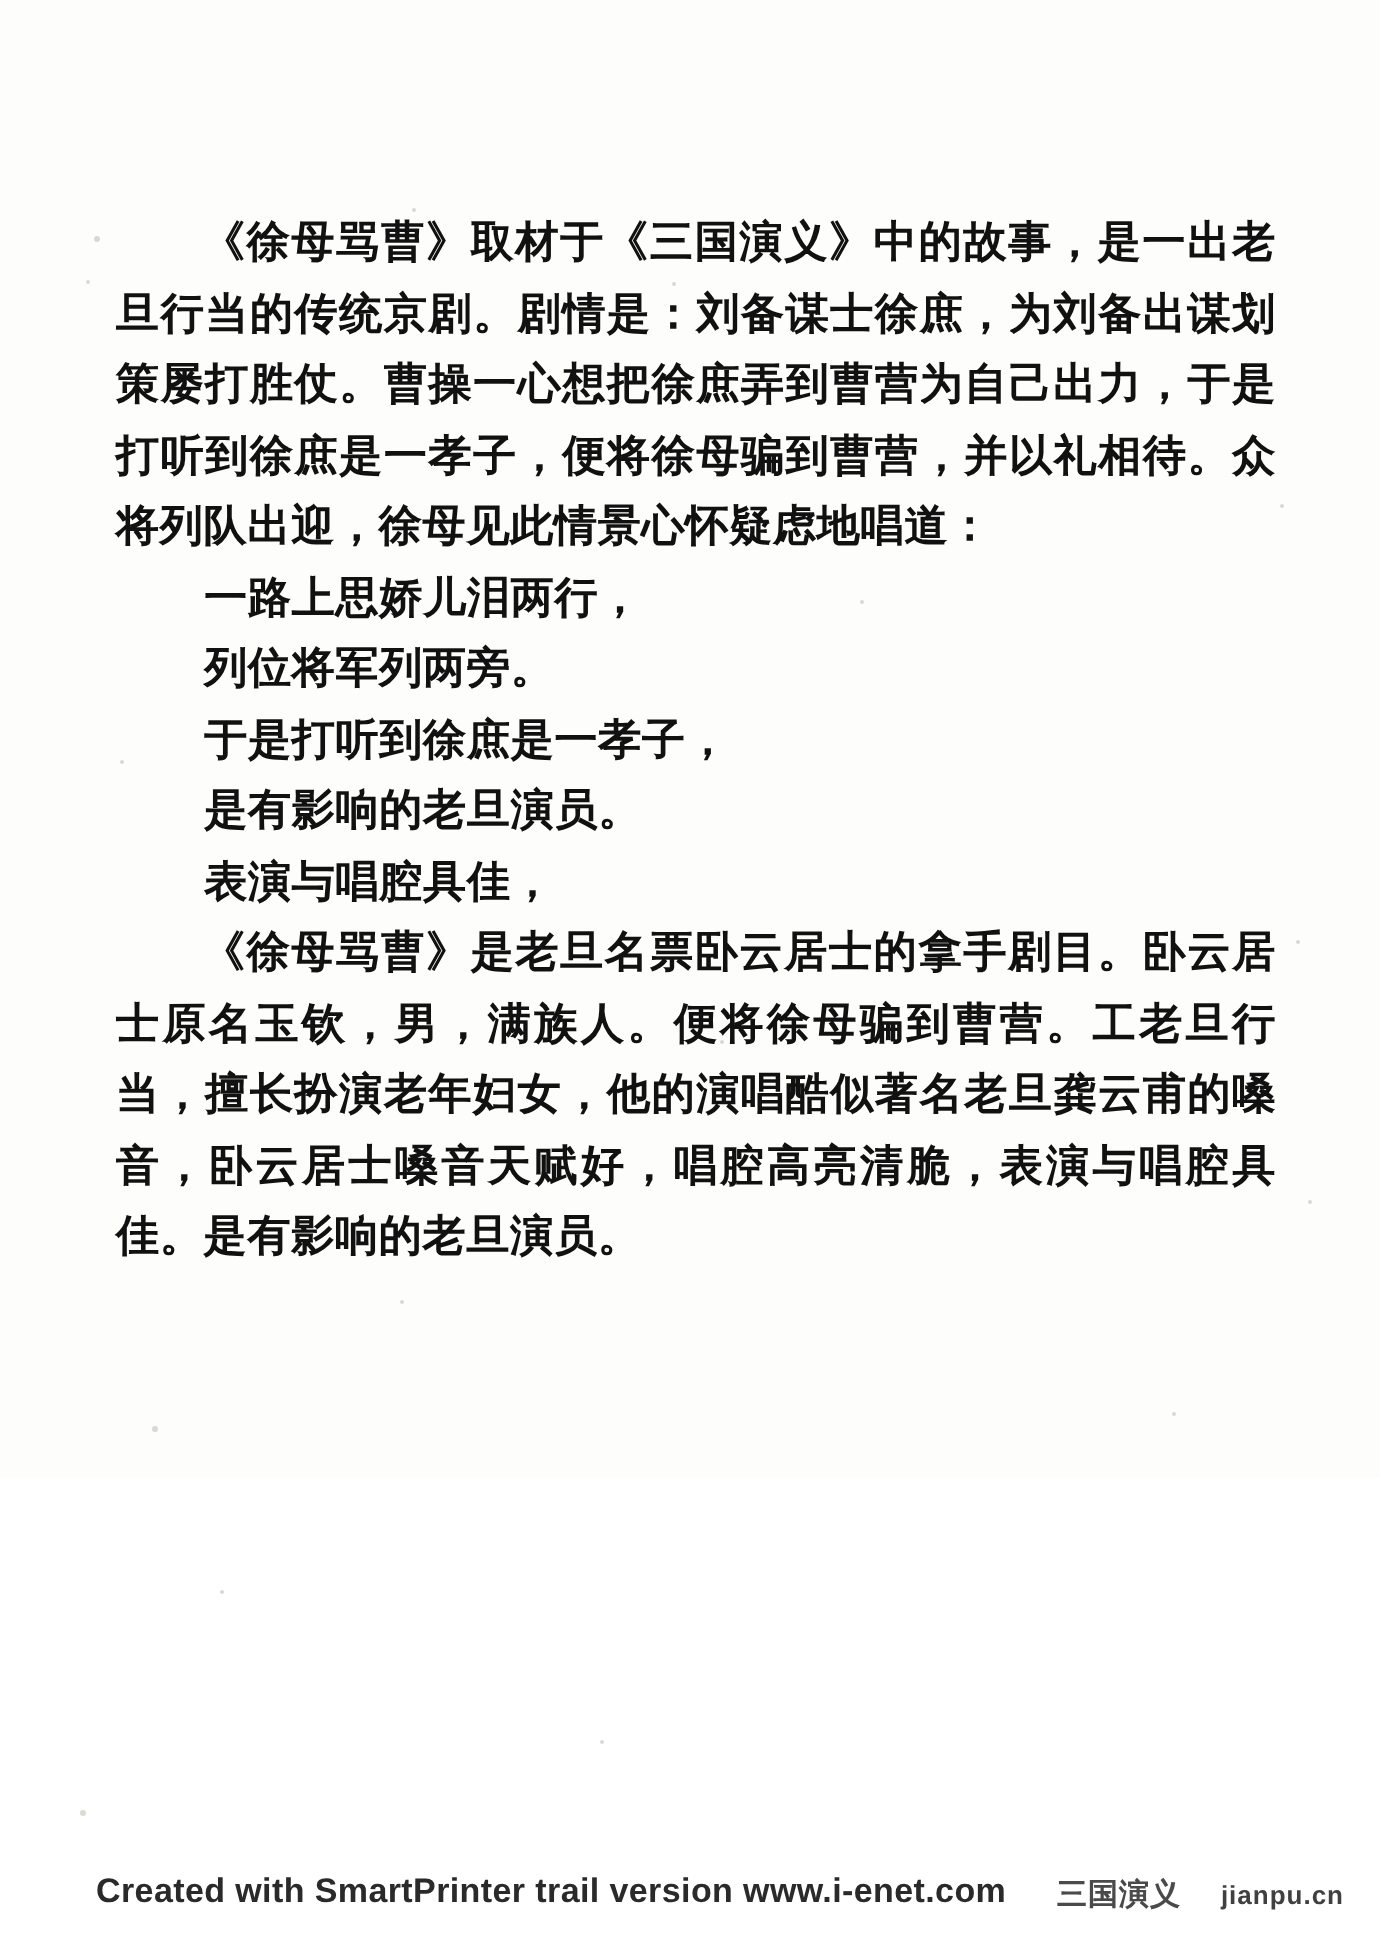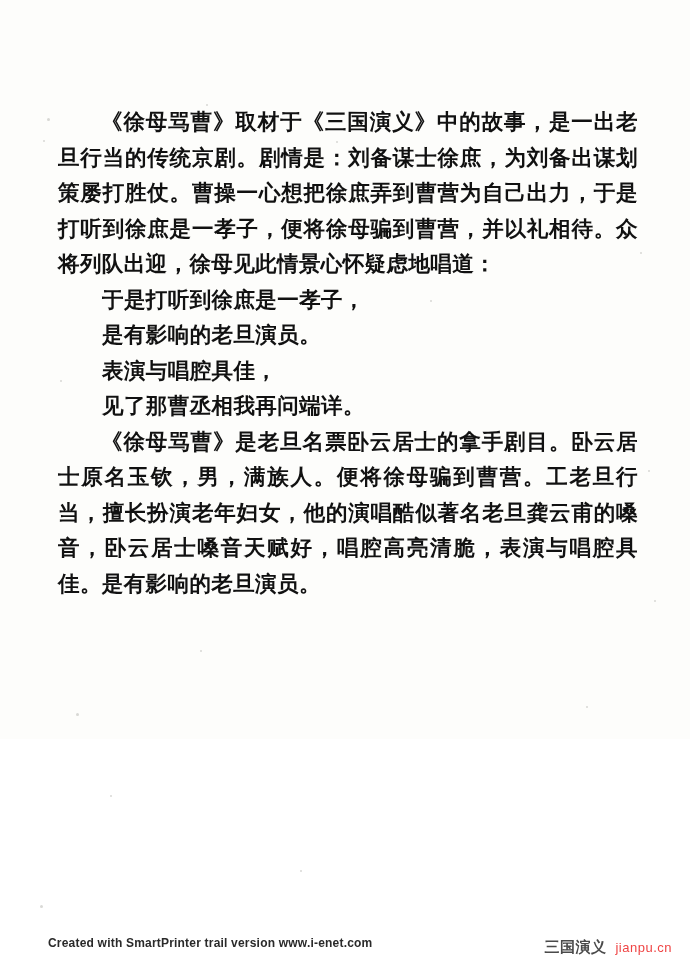--- a/index.html
+++ b/index.html
@@ -58,43 +58,43 @@
 
   .para2 {
     margin: 0;
     text-indent: 2em;
   }
 
   .footer-note {
     position: absolute;
     left: 48px;
     top: 936px;
-    font-size: 12px;
+    font-size: 17px;
     font-family: "Liberation Sans", sans-serif;
     color: #2a2a2a;
     font-weight: 700;
     letter-spacing: .2px;
   }
 
   .watermark {
     position: absolute;
     right: 18px;
     top: 938px;
     font-size: 15px;
     color: #4a4a4a;
     font-weight: 700;
     letter-spacing: .5px;
     font-family: "DejaVu Sans", sans-serif;
   }
   .watermark .wm-url {
     font-size: 13px;
-    color: #ef4444;
-    font-weight: 400;
+    color: #404040;
+    font-weight: 700;
     font-family: "Liberation Sans", sans-serif;
-    margin-left: 9px;
+    margin-left: 20px;
   }
 </style>
 </head>
 <body>
 
 <div class="page">
 
   <span class="speckle" style="left:47px;  top:118px;  width:3px; height:3px;"></span>
   <span class="speckle" style="left:43px;  top:140px;  width:2px; height:2px;"></span>
   <span class="speckle" style="left:206px; top:104px;  width:2px; height:2px;"></span>
@@ -110,24 +110,25 @@
   <span class="speckle" style="left:300px; top:870px;  width:2px; height:2px;"></span>
   <span class="speckle" style="left:40px;  top:905px;  width:3px; height:3px;"></span>
   <span class="speckle" style="left:648px; top:470px;  width:2px; height:2px;"></span>
   <span class="speckle" style="left:654px; top:600px;  width:2px; height:2px;"></span>
   <span class="speckle" style="left:200px; top:650px;  width:2px; height:2px;"></span>
 
   <div class="text-block">
 
     <p class="para">《徐母骂曹》取材于《三国演义》中的故事，是一出老旦行当的传统京剧。剧情是：刘备谋士徐庶，为刘备出谋划策屡打胜仗。曹操一心想把徐庶弄到曹营为自己出力，于是打听到徐庶是一孝子，便将徐母骗到曹营，并以礼相待。众将列队出迎，徐母见此情景心怀疑虑地唱道：</p>
 
+    <p class="verse">一路上思娇儿泪两行，</p>
+    <p class="verse">列位将军列两旁。</p>
     <p class="verse">于是打听到徐庶是一孝子，</p>
     <p class="verse">是有影响的老旦演员。</p>
     <p class="verse">表演与唱腔具佳，</p>
-    <p class="verse">见了那曹丞相我再问端详。</p>
 
     <p class="para2">《徐母骂曹》是老旦名票卧云居士的拿手剧目。卧云居士原名玉钦，男，满族人。便将徐母骗到曹营。工老旦行当，擅长扮演老年妇女，他的演唱酷似著名老旦龚云甫的嗓音，卧云居士嗓音天赋好，唱腔高亮清脆，表演与唱腔具佳。是有影响的老旦演员。</p>
   </div>
 
   <div class="footer-note">Created with SmartPrinter trail version www.i-enet.com</div>
 
   <div class="watermark">
     <span>三国演义</span><span class="wm-url">jianpu.cn</span>
   </div>
 

